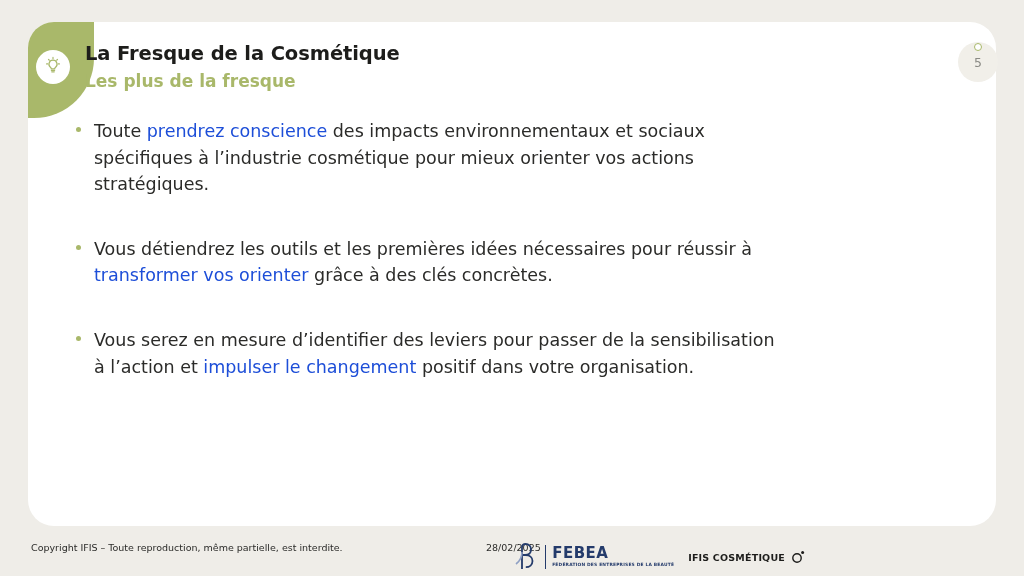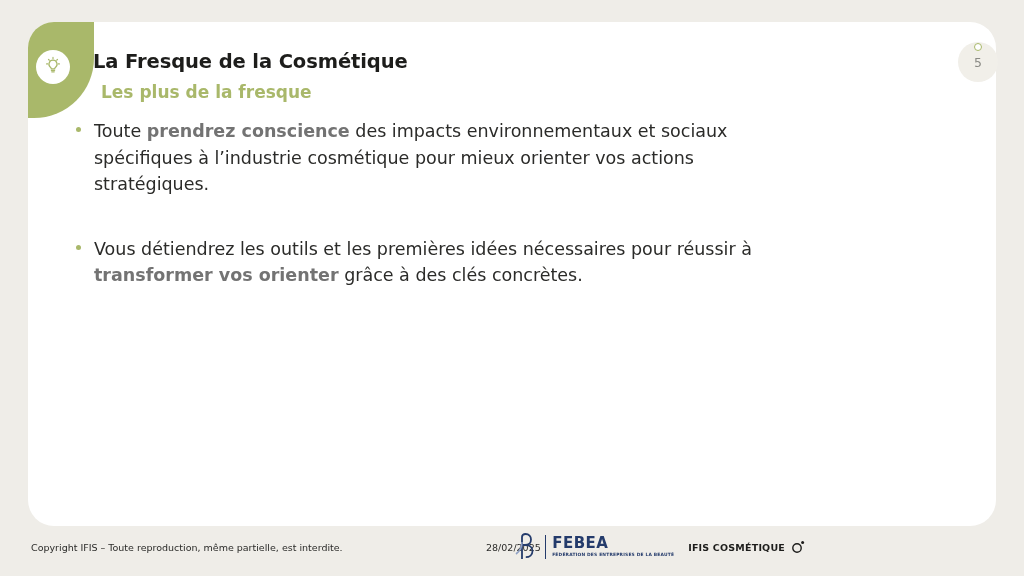--- a/index.html
+++ b/index.html
@@ -51,27 +51,27 @@
   .title-wrap {
     position: absolute;
     left: 85px; top: 42px;
   }
   .title {
     font-size: 19.5px;
     font-weight: bold;
     color: #1d1d1b;
     letter-spacing: -0.1px;
     line-height: 1.25;
-    margin: 8px;
+    margin: 0;
   }
   .subtitle {
     font-size: 17px;
     font-weight: bold;
     color: #a9b86a;
-    margin: 5px 0 0 16px;
+    margin: 5px 0 0 0;
     line-height: 1.2;
   }
 
   .page-badge {
     position: absolute;
     right: 26px; top: 42px;
     width: 40px; height: 40px;
     border-radius: 50%;
     background: #f1efe9;
     display: flex;
@@ -104,21 +104,21 @@
     color: #2b2b29;
   }
   .bullet:last-child { margin-bottom: 0; }
   .bullet .dot {
     position: absolute;
     left: 0; top: 9px;
     width: 5px; height: 5px;
     border-radius: 50%;
     background: #a9b86a;
   }
-  .bullet b { font-weight: bold; color: #737373; }
+  .bullet b { font-weight: normal; color: #1d4ed8; }
 
   .footer {
     position: absolute;
     left: 0; bottom: 0;
     width: 832px; height: 50px;
   }
   .copyright {
     position: absolute;
     left: 31px; top: 16px;
     font-size: 9.5px;
@@ -126,21 +126,21 @@
     white-space: nowrap;
   }
   .date {
     position: absolute;
     left: 486px; top: 16px;
     font-size: 9.5px;
     color: #2b2b29;
   }
   .logos {
     position: absolute;
-    right: 26px; top: 6px;
+    right: 26px; top: 16px;
     display: flex;
     align-items: center;
     gap: 14px;
   }
   .febea {
     display: flex;
     align-items: center;
     gap: 6px;
   }
   .febea-b { display: block; }
@@ -207,20 +207,24 @@
   </div>
 
   <div class="bullets">
     <div class="bullet">
       <span class="dot"></span>
       <span class="rich"><span>Toute </span><b>prendrez conscience</b><span> des impacts environnementaux et sociaux spécifiques à l’industrie cosmétique pour mieux orienter vos actions stratégiques.</span></span>
     </div>
     <div class="bullet">
       <span class="dot"></span>
       <span class="rich"><span>Vous détiendrez les outils et les premières idées nécessaires pour réussir à </span><b>transformer vos orienter</b><span> grâce à des clés concrètes.</span></span>
+    </div>
+    <div class="bullet">
+      <span class="dot"></span>
+      <span class="rich"><span>Vous serez en mesure d’identifier des leviers pour passer de la sensibilisation à l’action et </span><b>impulser le changement</b><span> positif dans votre organisation.</span></span>
     </div>
   </div>
 
   <div class="footer">
     <div class="copyright">Copyright IFIS – Toute reproduction, même partielle, est interdite.</div>
     <div class="date">28/02/2025</div>
 
     <div class="logos">
       <div class="febea">
         <svg class="febea-b" width="26" height="30" viewBox="0 0 26 30" aria-hidden="true">

